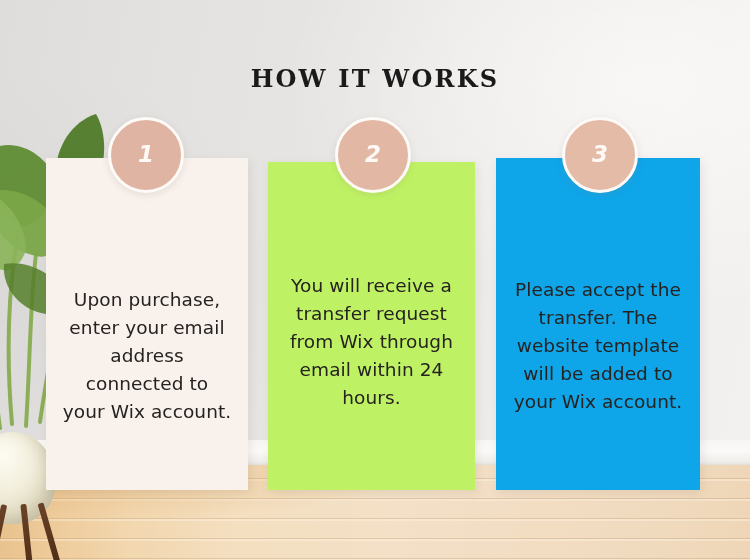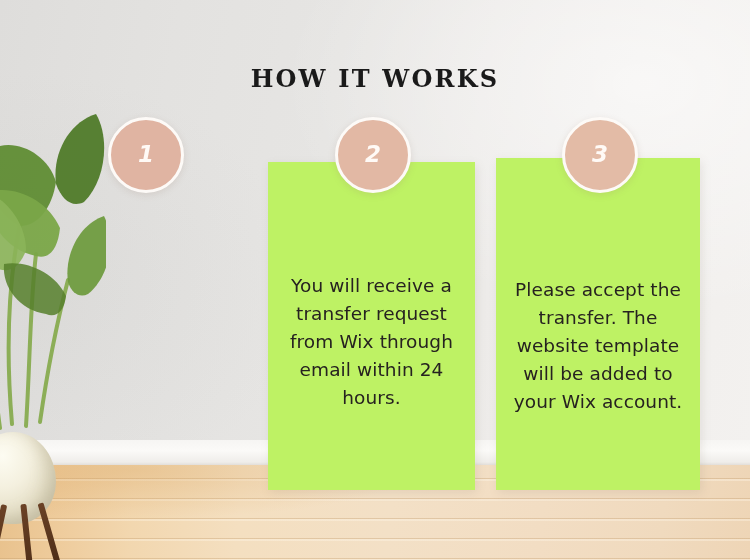--- a/index.html
+++ b/index.html
@@ -151,21 +151,21 @@
     text-align: center;
     font-family: "DejaVu Sans", "Liberation Sans", sans-serif;
     font-size: 18.5px;
     line-height: 28px;
     color: #262220;
     letter-spacing: 0.1px;
     max-width: 175px;
   }
   #card-0 { left: 46px;  top: 158px; width: 202px; height: 332px; background: #f8f1ec; }
   #card-1 { left: 268px; top: 162px; width: 207px; height: 328px; background: #bef264; }
-  #card-2 { left: 496px; top: 158px; width: 204px; height: 332px; background: #bef264; }
+  #card-2 { left: 496px; top: 158px; width: 204px; height: 332px; background: #0ea5e9; }
 
   #card-0 .card-text { transform: translateY(32px); }
   #card-1 .card-text { transform: translateY(16px); }
   #card-2 .card-text { transform: translateY(22px); }
 
   
   .circle {
     position: absolute;
     width: 76px;
     height: 76px;
@@ -222,20 +222,23 @@
       </g>
     </svg>
     <div class="pot"></div>
     <div class="leg l1"></div>
     <div class="leg l2"></div>
     <div class="leg l3"></div>
   </div>
 
   <div class="headline">HOW IT WORKS</div>
 
+  <div class="card" id="card-0">
+    <div class="card-text">Upon purchase, enter your email address connected to your Wix account.</div>
+  </div>
   <div class="circle" id="circle-0">
     <span class="circle-num">1</span>
   </div>
 
   <div class="card" id="card-1">
     <div class="card-text">You will receive a transfer request from Wix through email within 24 hours.</div>
   </div>
   <div class="circle" id="circle-1">
     <span class="circle-num">2</span>
   </div>

